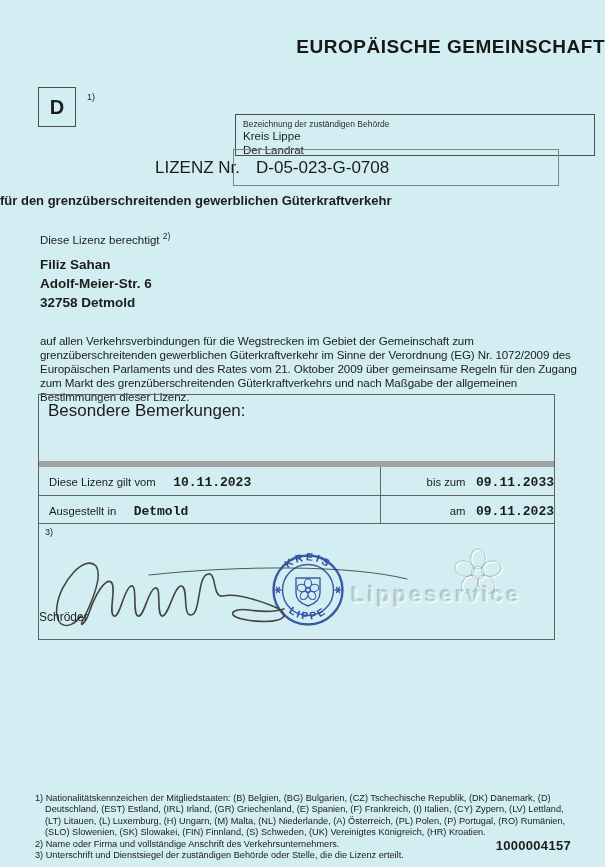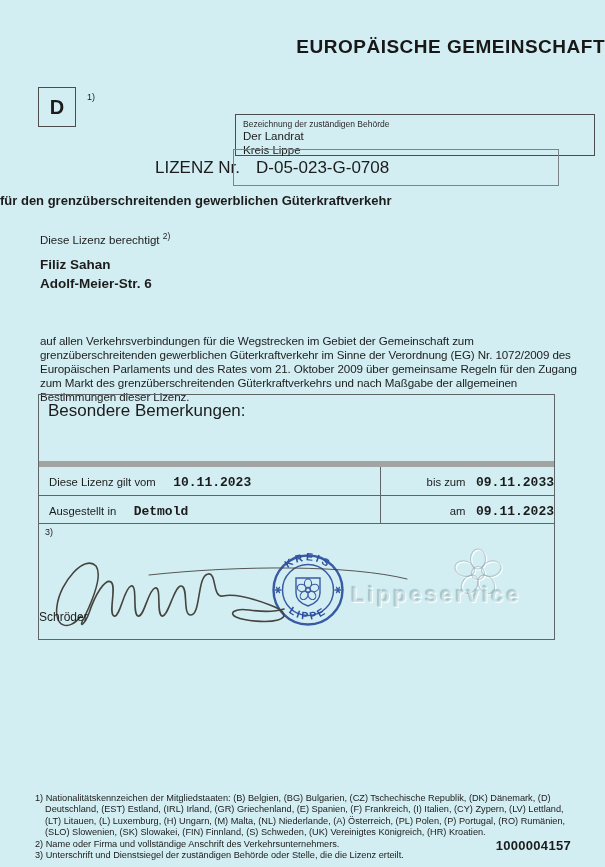--- a/index.html
+++ b/index.html
@@ -84,39 +84,40 @@
 
   <div class="doc-title">EUROPÄISCHE GEMEINSCHAFT</div>
 
   <div class="country-box">
     <span>D</span>
   </div>
   <sup class="country-sup">1)</sup>
 
   <div class="authority-box">
     <div class="small-label">Bezeichnung der zuständigen Behörde</div>
+    <div class="auth-line">Kreis Lippe</div>
     <div class="auth-line">Der Landrat</div>
-    <div class="auth-line">Kreis Lippe</div>
   </div>
 
   <div class="lizenz-label">LIZENZ Nr.</div>
   <div class="lizenz-number-box">
     <span>D-05-023-G-0708</span>
   </div>
 
   <div class="doc-subtitle">für den grenzüberschreitenden gewerblichen Güterkraftverkehr</div>
 
   <div class="grant-intro">
     <span>Diese Lizenz berechtigt</span>
     <sup>2)</sup>
   </div>
 
   <div class="holder-block">
     <div>Filiz Sahan</div>
     <div>Adolf-Meier-Str. 6</div>
+    <div>32758 Detmold</div>
   </div>
 
   <div class="body-paragraph">auf allen Verkehrsverbindungen für die Wegstrecken im Gebiet der Gemeinschaft zum grenzüberschreitenden gewerblichen Güterkraftverkehr im Sinne der Verordnung (EG) Nr. 1072/2009 des Europäischen Parlaments und des Rates vom 21. Oktober 2009 über gemeinsame Regeln für den Zugang zum Markt des grenzüberschreitenden Güterkraftverkehrs und nach Maßgabe der allgemeinen Bestimmungen dieser Lizenz.</div>
 
   <div class="details-table">
     <div class="remarks-cell">
       <span>Besondere Bemerkungen:</span>
     </div>
     <div class="detail-row row-valid">
       <div class="cell-left">

